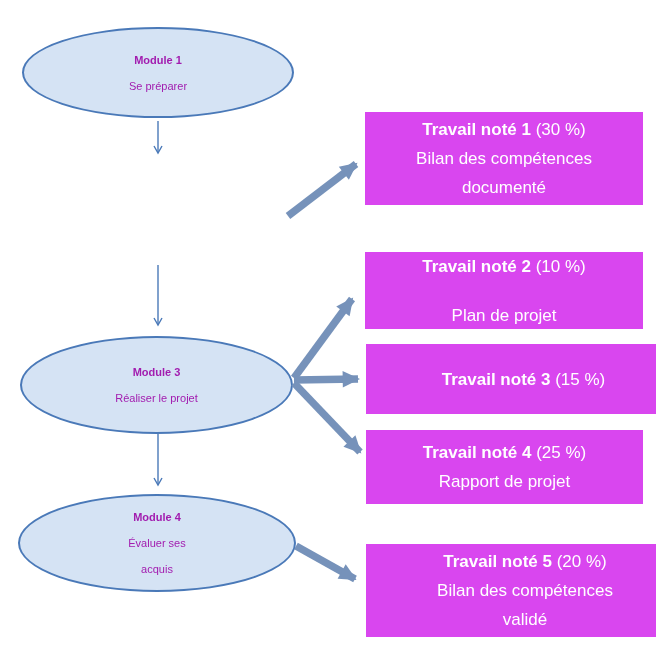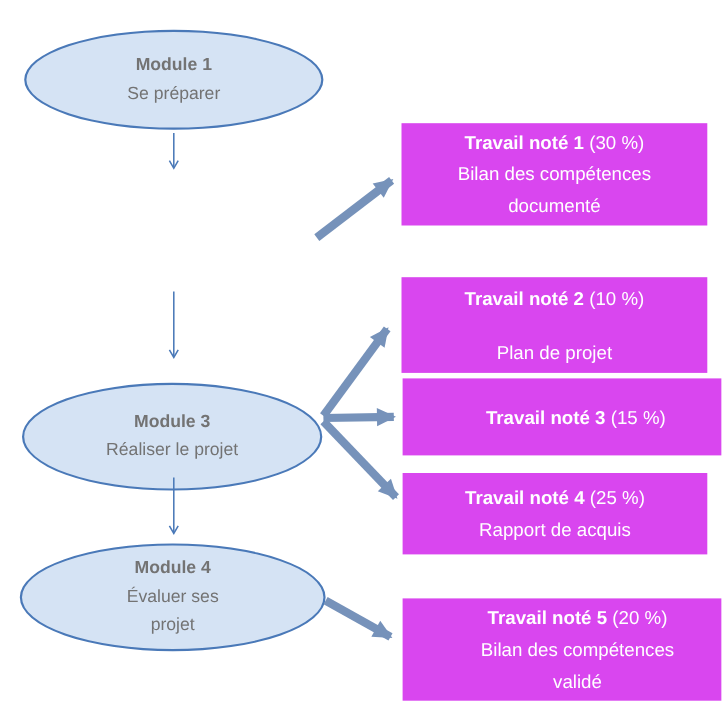--- a/index.html
+++ b/index.html
@@ -9,27 +9,27 @@
     height: 645px;
     background: #ffffff;
     font-family: "Liberation Sans", sans-serif;
     overflow: hidden;
   }
   .ellipse {
     position: absolute;
     border-radius: 50%;
     background: #d5e3f4;
     border: 2px solid #4a79b8;
-    color: #737373;
+    color: #a21caf;
     display: flex;
     flex-direction: column;
     align-items: center;
     justify-content: center;
     text-align: center;
-    font-size: 16px;
+    font-size: 11px;
     line-height: 26px;
     box-sizing: border-box;
     z-index: 2;
   }
   .ellipse .etitle { font-weight: bold; }
   .box {
     position: absolute;
     background: #d946ef;
     color: #ffffff;
     display: flex;
@@ -56,49 +56,49 @@
 <body>
 
 <div class="canvas">
 
   <div class="ellipse" style="left:22px; top:27px; width:272px; height:91px;">
     <div class="etitle">Module 1</div>
     <div class="eline">Se préparer</div>
   </div>
 
 
-  <div class="ellipse" style="left:20px; top:348px; width:273px; height:98px;">
+  <div class="ellipse" style="left:20px; top:336px; width:273px; height:98px;">
     <div class="etitle">Module 3</div>
     <div class="eline">Réaliser le projet</div>
   </div>
 
   <div class="ellipse" style="left:18px; top:494px; width:278px; height:98px;">
     <div class="etitle">Module 4</div>
     <div class="eline">Évaluer ses</div>
-    <div class="eline">projet</div>
+    <div class="eline">acquis</div>
   </div>
 
   <div class="box" style="left:365px; top:112px; width:278px; height:93px;">
     <div class="btitle"><span class="tbold">Travail noté 1</span><span class="trest"> (30 %)</span></div>
     <div class="bline">Bilan des compétences</div>
     <div class="bline">documenté</div>
   </div>
 
-  <div class="box" style="left:365px; top:252px; width:278px; height:87px;gap:20px;">
+  <div class="box" style="left:365px; top:252px; width:278px; height:77px;gap:20px;">
     <div class="btitle"><span class="tbold">Travail noté 2</span><span class="trest"> (10 %)</span></div>
     <div class="bline">Plan de projet</div>
   </div>
 
   <div class="box" style="left:366px; top:344px; width:315px; height:70px;">
     <div class="btitle"><span class="tbold">Travail noté 3</span><span class="trest"> (15 %)</span></div>
   </div>
 
   <div class="box" style="left:366px; top:430px; width:277px; height:74px;text-align:center;">
     <div class="btitle"><span class="tbold">Travail noté 4</span><span class="trest"> (25 %)</span></div>
-    <div class="bline">Rapport de acquis</div>
+    <div class="bline">Rapport de projet</div>
   </div>
 
   <div class="box" style="left:366px; top:544px; width:318px; height:93px;">
     <div class="btitle"><span class="tbold">Travail noté 5</span><span class="trest"> (20 %)</span></div>
     <div class="bline">Bilan des compétences</div>
     <div class="bline">validé</div>
   </div>
 
   <svg class="arrows" width="656" height="645" viewBox="0 0 656 645">
     <defs>

